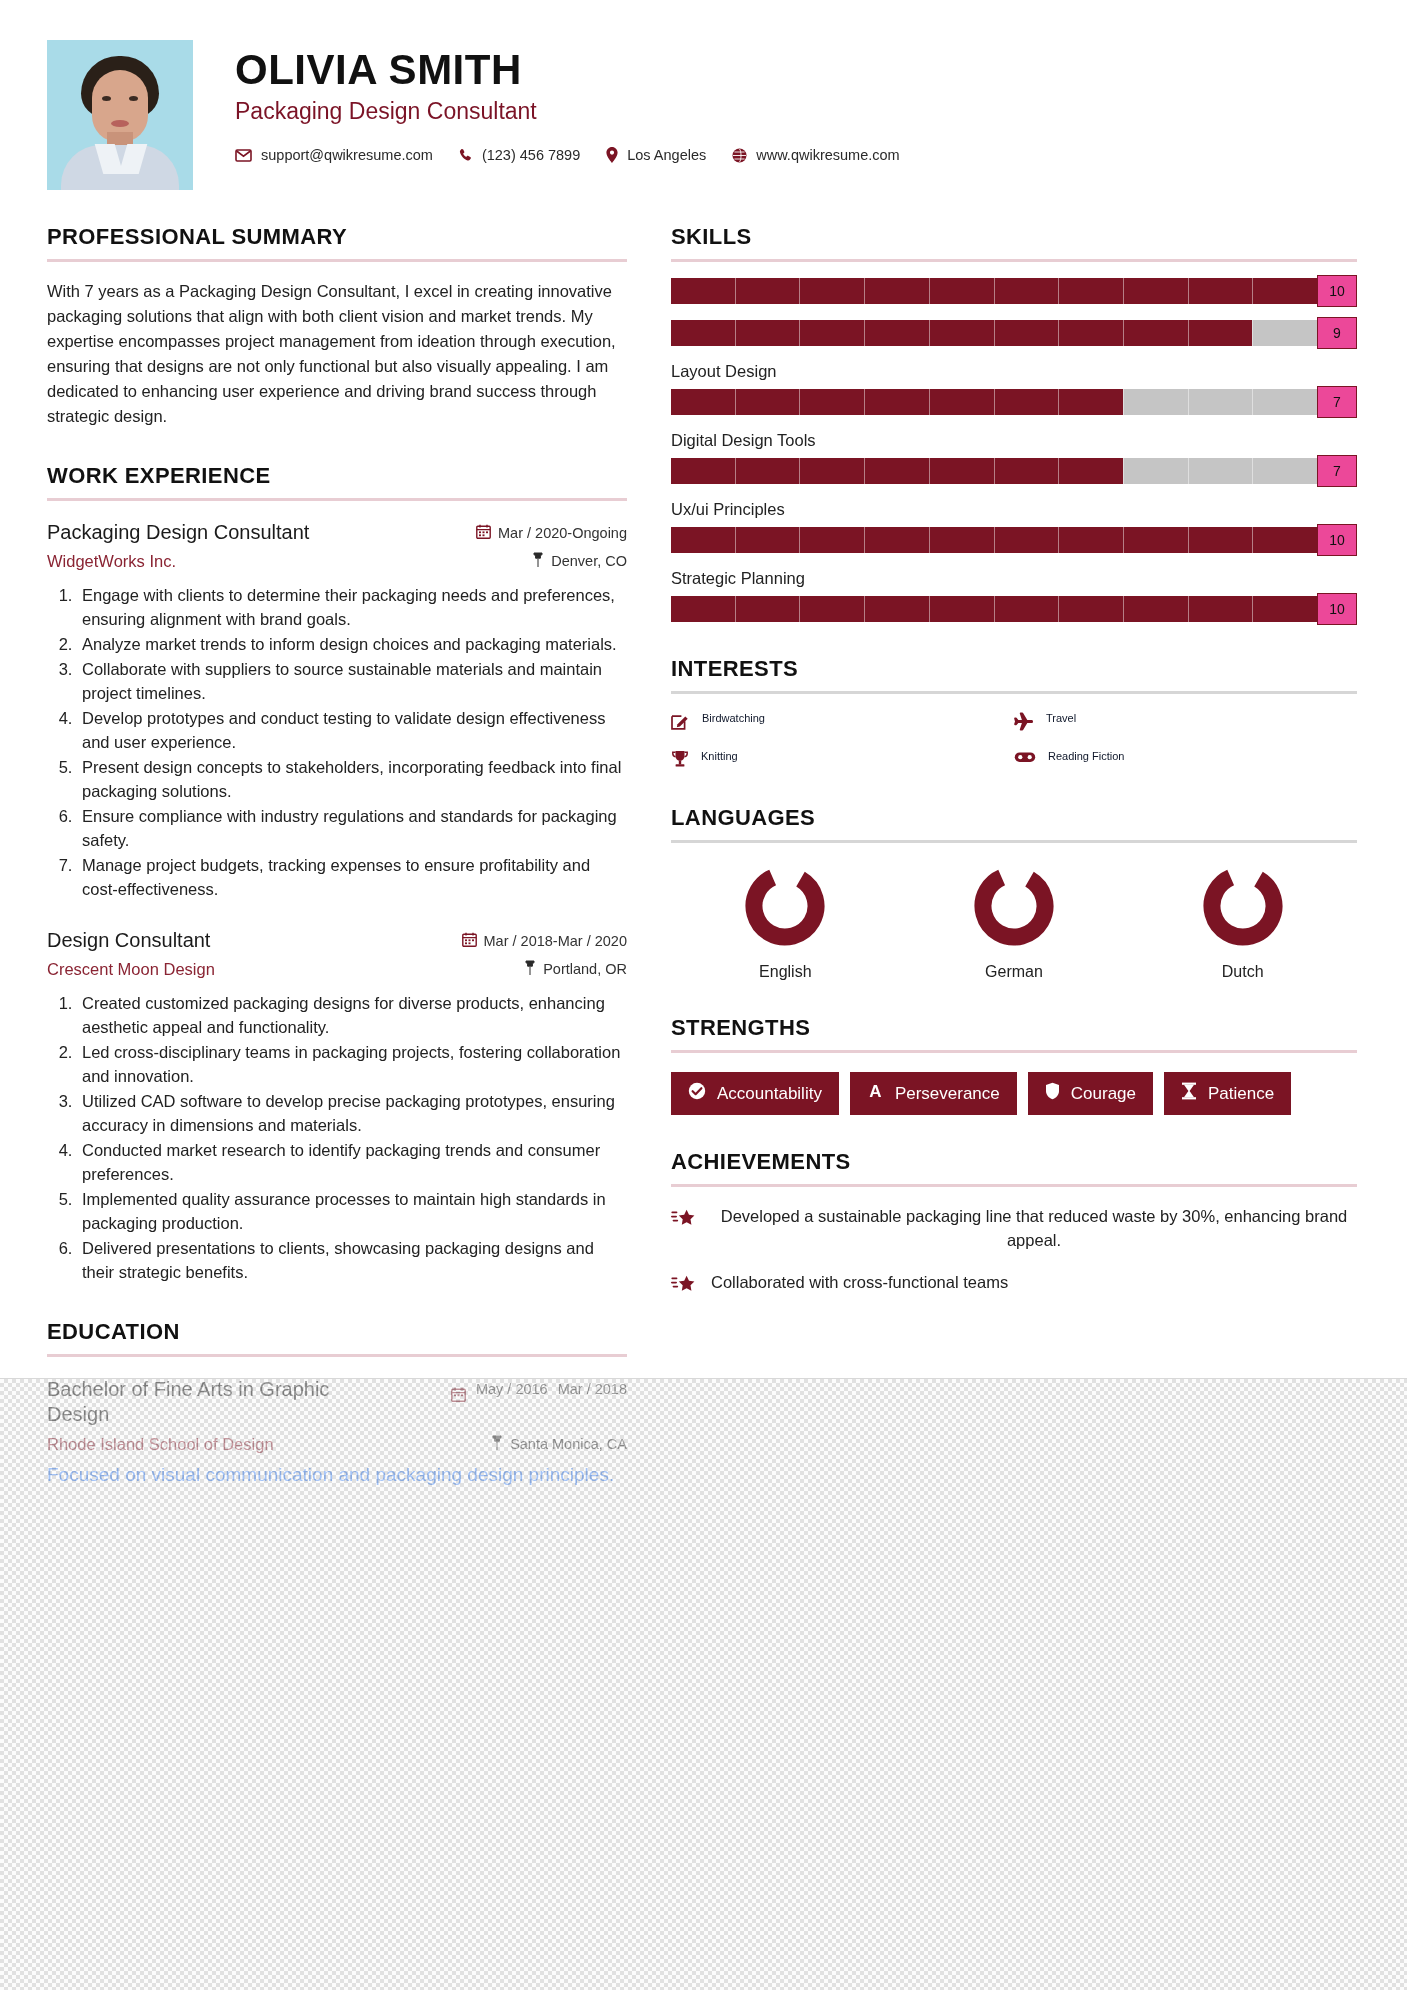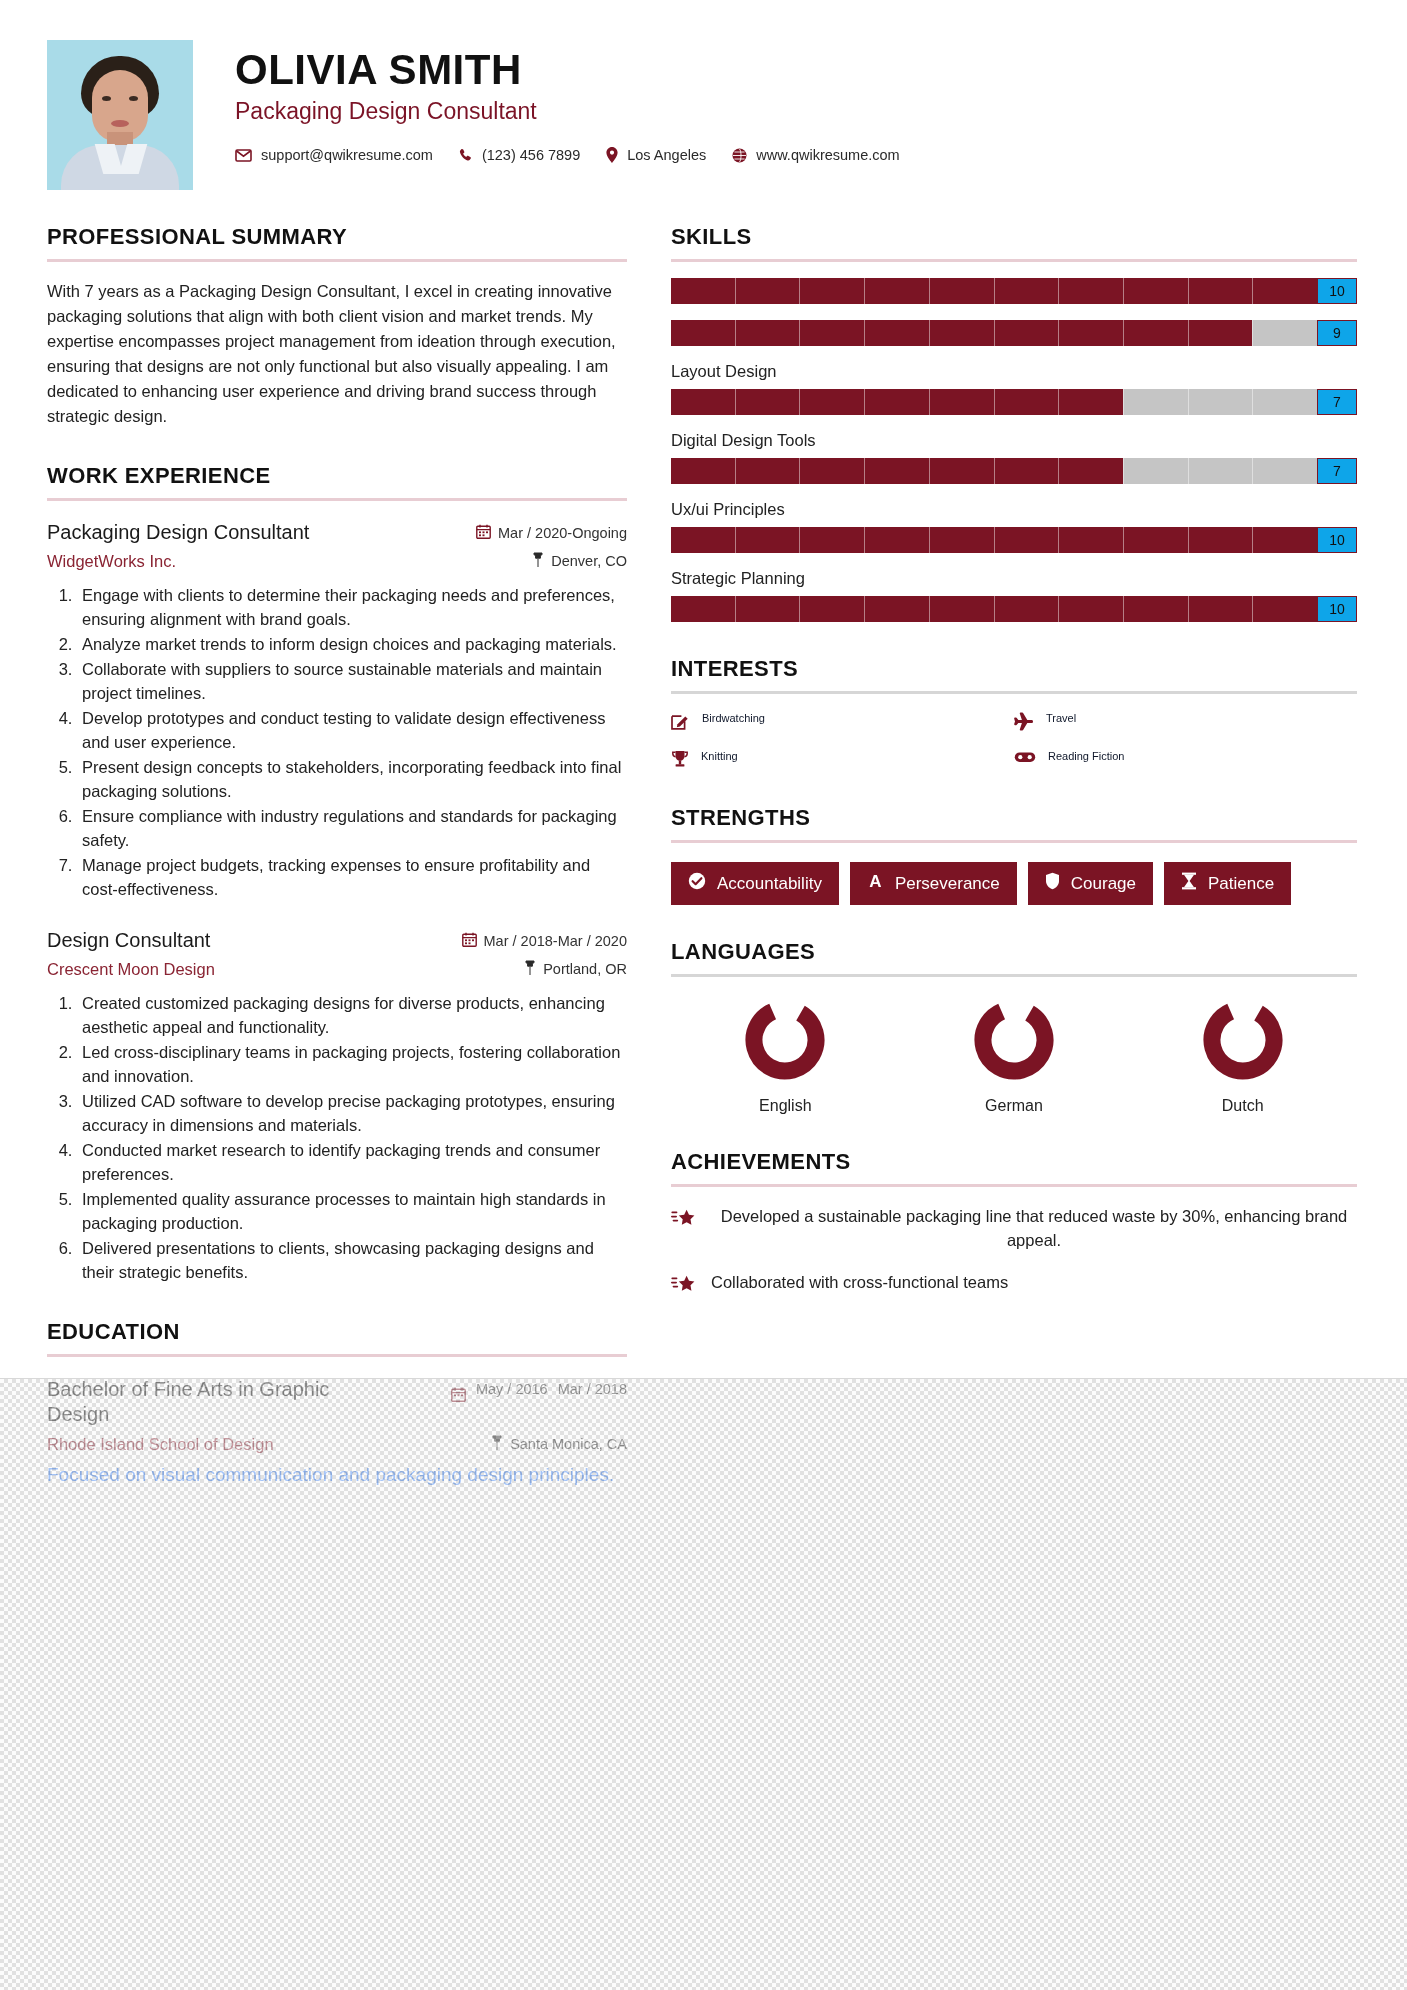--- a/index.html
+++ b/index.html
@@ -76,21 +76,21 @@
   .skill { margin-top:16px; }
   .skill:first-of-type { margin-top:17px; }
   .skill-name { font-size:16.5px; color:#222; }
   .bar-wrap { position:relative; margin-top:8px; height:26px; display:flex; align-items:center; }
   .bar { position:relative; height:26px; flex:1; background:#c5c5c5; overflow:hidden; }
   .bar .fill { position:absolute; left:0; top:0; bottom:0; background:#7b1424; }
   .bar .ticks { position:absolute; inset:0; display:flex; }
   .bar .ticks i { flex:1; border-right:1px solid rgba(255,255,255,.45); }
   .bar .ticks i:last-child { border-right:none; }
   .badge {
-    width:40px; height:26px; border:1.6px solid #7b1424; background:#0ea5e9; color:#111;
+    width:40px; height:32px; border:1.6px solid #7b1424; background:#ec4899; color:#111;
     font-size:14px; display:flex; align-items:center; justify-content:center; flex:0 0 40px;
   }
 
   
   .interests { display:grid; grid-template-columns:1fr 1fr; row-gap:17px; margin-top:18px; }
   .interest { display:flex; align-items:flex-start; gap:12px; font-size:11px; color:#0f172a; }
 
   
   .strengths { display:flex; flex-wrap:wrap; gap:11px; margin-top:19px; }
   .strength {
@@ -492,62 +492,20 @@
                   <circle cx="6.3" cy="7.2" r="2.1" fill="#fff"></circle>
                   <circle cx="15.7" cy="7.2" r="2.1" fill="#fff"></circle>
                 </svg>
             </span>
             <span>Reading Fiction</span>
           </div>
         </div>
       </div>
 
       <div class="sec">
-        <div class="sec-title">STRENGTHS</div>
-        <div class="rule"></div>
-        <div class="strengths">
-          <div class="strength">
-            <span>
-              <svg width="18" height="18" viewBox="0 0 18 18">
-                  <circle cx="9" cy="9" r="8.2" fill="#fff"></circle>
-                  <path d="M4.6 9.2l3 3 5.8-6" fill="none" stroke="#7b1424" stroke-width="2.2" stroke-linecap="round" stroke-linejoin="round"></path>
-                </svg>
-            </span>
-            <span>Accountability</span>
-          </div>
-          <div class="strength">
-            <span>
-              <svg width="17" height="18" viewBox="0 0 17 18">
-                  <text x="8.5" y="15" font-family="Liberation Sans, sans-serif" font-size="17" font-weight="bold" fill="#fff" text-anchor="middle">A</text>
-                </svg>
-            </span>
-            <span>Perseverance</span>
-          </div>
-          <div class="strength">
-            <span>
-              <svg width="15" height="18" viewBox="0 0 15 18">
-                  <path d="M7.5.8L14 3v6c0 4-3 7-6.5 8.3C4 16 1 13 1 9V3z" fill="#fff"></path>
-                </svg>
-            </span>
-            <span>Courage</span>
-          </div>
-          <div class="strength">
-            <span>
-              <svg width="16" height="18" viewBox="0 0 16 18">
-                  <rect x="1" y=".6" width="14" height="2.2" fill="#fff"></rect>
-                  <rect x="1" y="15.2" width="14" height="2.2" fill="#fff"></rect>
-                  <path d="M3 2.8h10L8.6 9 13 15.2H3L7.4 9z" fill="#fff"></path>
-                </svg>
-            </span>
-            <span>Patience</span>
-          </div>
-        </div>
-      </div>
-
-      <div class="sec">
         <div class="sec-title">LANGUAGES</div>
         <div class="rule gray"></div>
         <div class="langs">
           <div class="lang">
             <svg width="82" height="82" viewBox="0 0 82 82">
               <circle cx="41" cy="41" r="31" fill="none" stroke="#7b1424" stroke-width="17" stroke-dasharray="165.6 29.2" transform="rotate(-60 41 41)"></circle>
             </svg>
             <div class="lbl">English</div>
           </div>
           <div class="lang">
@@ -559,20 +517,62 @@
           <div class="lang">
             <svg width="82" height="82" viewBox="0 0 82 82">
               <circle cx="41" cy="41" r="31" fill="none" stroke="#7b1424" stroke-width="17" stroke-dasharray="165.6 29.2" transform="rotate(-60 41 41)"></circle>
             </svg>
             <div class="lbl">Dutch</div>
           </div>
         </div>
       </div>
 
       <div class="sec">
+        <div class="sec-title">STRENGTHS</div>
+        <div class="rule"></div>
+        <div class="strengths">
+          <div class="strength">
+            <span>
+              <svg width="18" height="18" viewBox="0 0 18 18">
+                  <circle cx="9" cy="9" r="8.2" fill="#fff"></circle>
+                  <path d="M4.6 9.2l3 3 5.8-6" fill="none" stroke="#7b1424" stroke-width="2.2" stroke-linecap="round" stroke-linejoin="round"></path>
+                </svg>
+            </span>
+            <span>Accountability</span>
+          </div>
+          <div class="strength">
+            <span>
+              <svg width="17" height="18" viewBox="0 0 17 18">
+                  <text x="8.5" y="15" font-family="Liberation Sans, sans-serif" font-size="17" font-weight="bold" fill="#fff" text-anchor="middle">A</text>
+                </svg>
+            </span>
+            <span>Perseverance</span>
+          </div>
+          <div class="strength">
+            <span>
+              <svg width="15" height="18" viewBox="0 0 15 18">
+                  <path d="M7.5.8L14 3v6c0 4-3 7-6.5 8.3C4 16 1 13 1 9V3z" fill="#fff"></path>
+                </svg>
+            </span>
+            <span>Courage</span>
+          </div>
+          <div class="strength">
+            <span>
+              <svg width="16" height="18" viewBox="0 0 16 18">
+                  <rect x="1" y=".6" width="14" height="2.2" fill="#fff"></rect>
+                  <rect x="1" y="15.2" width="14" height="2.2" fill="#fff"></rect>
+                  <path d="M3 2.8h10L8.6 9 13 15.2H3L7.4 9z" fill="#fff"></path>
+                </svg>
+            </span>
+            <span>Patience</span>
+          </div>
+        </div>
+      </div>
+
+      <div class="sec">
         <div class="sec-title">ACHIEVEMENTS</div>
         <div class="rule"></div>
 
         <div class="ach">
           <span class="ach-ico">
             <svg width="26" height="22" viewBox="0 0 26 22">
                 <path d="M15.6 1.8l2.4 4.9 5.4.8-3.9 3.8.9 5.4-4.8-2.5-4.8 2.5.9-5.4-3.9-3.8 5.4-.8z" fill="#7b1424"></path>
                 <path d="M5.6 4.4H1.2M5.2 8.6H.8M6.4 12.6H2.4" stroke="#7b1424" stroke-width="1.6" stroke-linecap="round"></path>
               </svg>
           </span>

